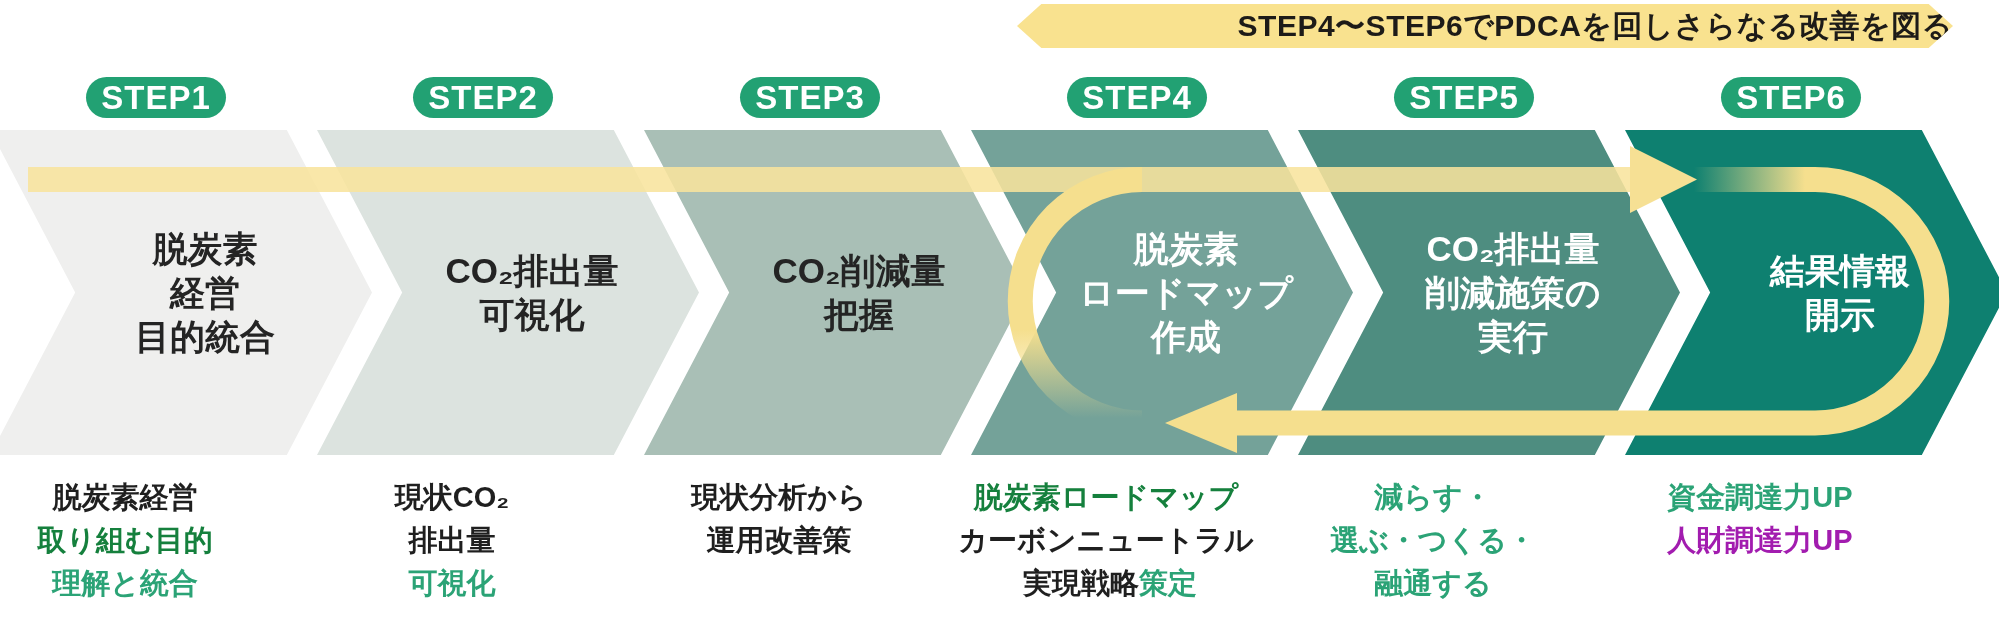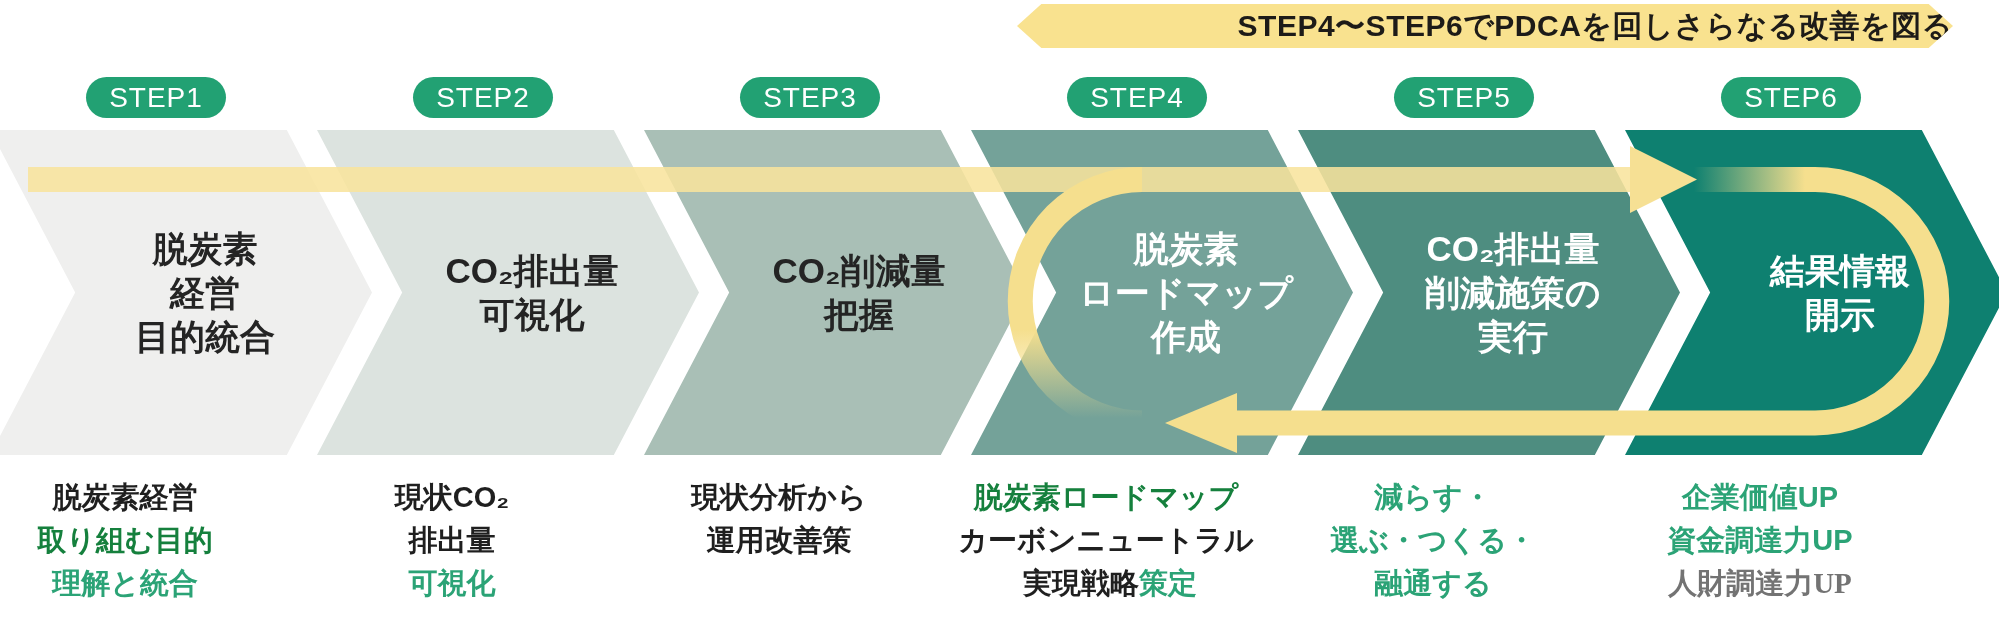--- a/index.html
+++ b/index.html
@@ -15,21 +15,21 @@
     display:flex;align-items:center;justify-content:flex-end;z-index:6;
   }
   .banner span{font-size:30px;font-weight:800;color:#1d1b18;letter-spacing:.5px;}
   
   .steps{position:absolute;inset:0;z-index:1;}
   .step{position:absolute;top:0;width:382px;height:619px;}
   .badge{
     position:absolute;left:96px;top:77px;width:140px;height:41px;border-radius:21px;
     background:var(--badge-green,#22A173);display:flex;align-items:center;justify-content:center;z-index:3;
   }
-  .badge span{color:#ffffff;font-weight:400;font-size:28px;letter-spacing:1px;}
+  .badge span{color:#ffffff;font-weight:700;font-size:33px;letter-spacing:1px;}
   .chev{
     position:absolute;left:0;top:130px;width:382px;height:325px;
     clip-path:polygon(0 0,77.7% 0,100% 50%,77.7% 100%,0 100%,22.3% 50%);
   }
   .title{
     position:absolute;left:55px;top:130px;width:320px;height:325px;
     display:flex;flex-direction:column;align-items:center;justify-content:center;
     font-size:35px;font-weight:700;line-height:44px;text-align:center;z-index:2;
   }
   .caption{
@@ -129,23 +129,22 @@
       <div class="step" style="left: 1625px;">
     <div class="badge">
       <span>STEP6</span>
     </div>
     <div class="chev" style="background: rgb(14, 128, 112);"></div>
     <div class="title" style="color: rgb(255, 255, 255);">
           <div>結果情報</div>
           <div>開示</div>
         </div>
     <div class="caption">
-          <div><span style="color: rgb(43, 163, 118);">企業価値UP</span></div>
           <div><span style="color: rgb(43, 163, 118);">資金調達力UP</span></div>
-          <div><span style="color: #737373; font-family: Liberation Serif, serif;">人財調達力UP</span></div>
+          <div><span style="color: #a21caf;">人財調達力UP</span></div>
         </div>
   </div>
     </div>
 
   <svg class="arrows" width="1999" height="619" viewBox="0 0 1999 619">
     <defs>
       <linearGradient id="fadeIn" gradientUnits="userSpaceOnUse" x1="1694" y1="0" x2="1805" y2="0">
         <stop offset="0" stop-color="#F5DF8E" stop-opacity="0"></stop>
         <stop offset="1" stop-color="#F5DF8E" stop-opacity="1"></stop>
       </linearGradient>

